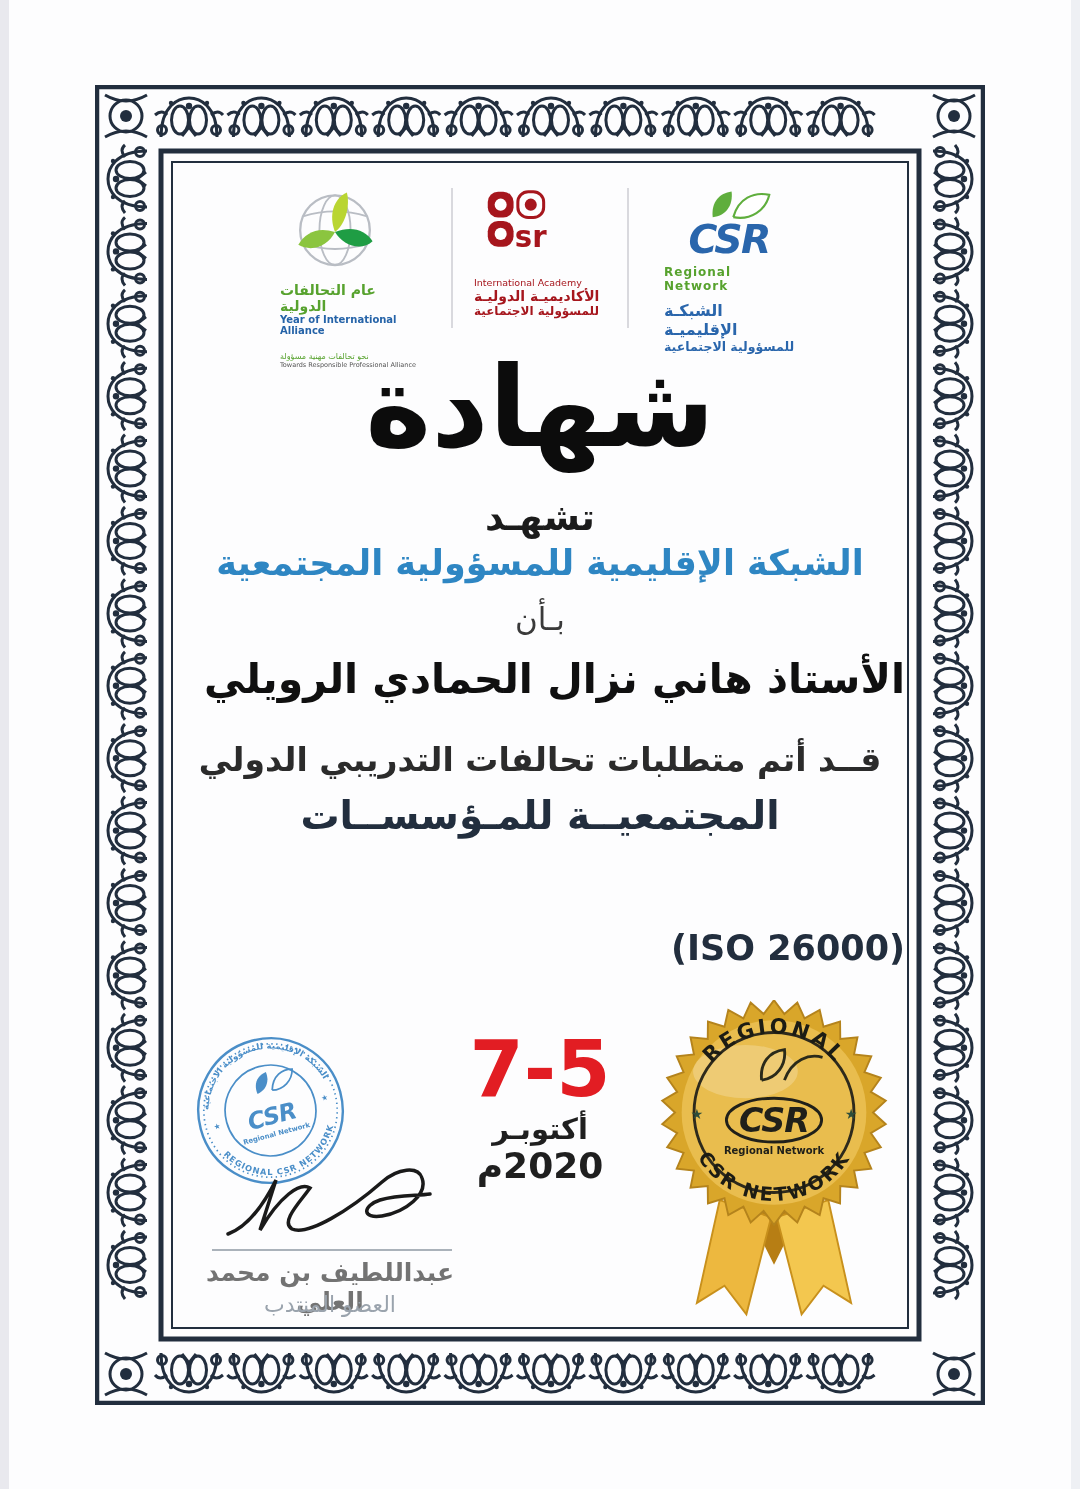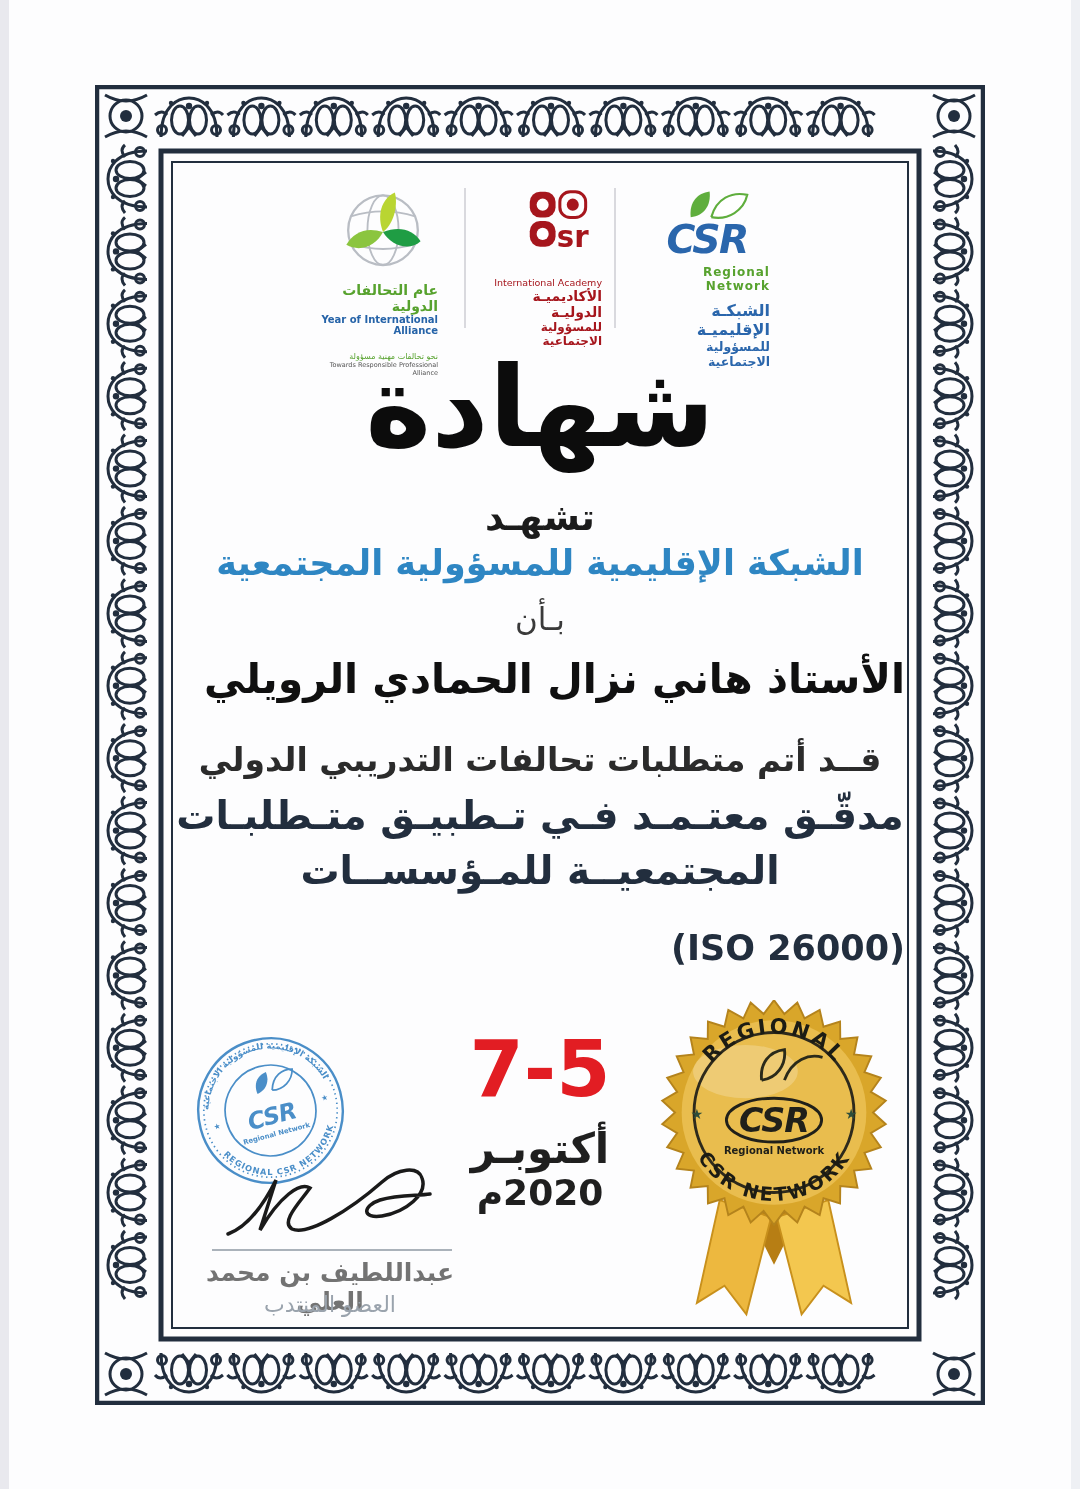--- a/index.html
+++ b/index.html
@@ -14,21 +14,21 @@
   .edge-l{left:0;top:0;width:9px;height:1489px;background:#e9e9ee}
   .edge-r{left:1071px;top:0;width:9px;height:1489px;background:#eef0f4}
 
   
   .frame-svg{left:95px;top:85px}
   .orn-stroke{stroke:var(--navy);fill:none;stroke-width:3}
   .orn-fill{fill:var(--navy);stroke:none}
 
   
   .logo-row{left:0;top:188px;width:1080px;display:flex;justify-content:center;align-items:flex-start;gap:0}
-  .logo-cell{width:152px;text-align:right;padding:0 12px}
+  .logo-cell{width:178px;text-align:left;padding:0 21px}
   .logo-cell.mid{border-left:2px solid #d9d9de;border-right:2px solid #d9d9de;margin:0 14px;height:140px}
   .al-t1{color:var(--logo-green);font-weight:bold;font-size:14px;margin-top:2px}
   .al-t2{color:#2563a8;font-weight:bold;font-size:10px}
   .al-t3{color:var(--logo-green);font-size:8px;margin-top:16px}
   .al-t4{color:#555;font-size:6.5px}
   .ac-t1{color:var(--logo-red);font-size:9.5px;margin-top:7px}
   .ac-t2{color:var(--logo-red);font-weight:bold;font-size:14px}
   .ac-t3{color:var(--logo-red);font-weight:bold;font-size:12px}
   .cs-t1{color:var(--logo-green);font-weight:bold;font-size:12px;letter-spacing:1px;margin-top:1px}
   .cs-t2{color:var(--logo-blue);font-weight:bold;font-size:16px;margin-top:8px}
@@ -40,21 +40,21 @@
   .t-org{left:175px;top:543px;width:730px;text-align:center;font-size:35px;font-weight:bold;color:var(--blue-text);direction:rtl}
   .t-that{left:175px;top:601px;width:730px;text-align:center;font-size:31px;color:#3a3a3a;direction:rtl}
   .t-name{left:175px;top:655px;width:730px;text-align:right;font-size:41px;font-weight:bold;color:#101010;direction:rtl}
   .t-completed{left:175px;top:740px;width:730px;text-align:center;font-size:33px;font-weight:600;color:#2b2b2b;direction:rtl}
   .t-program{left:160px;top:788px;width:760px;text-align:center;font-size:39px;font-weight:800;color:var(--navy);direction:rtl;line-height:1.42}
   .t-iso{left:175px;top:928px;width:730px;text-align:right;font-size:35px;font-weight:800;color:var(--navy);direction:ltr}
 
   
   .date-col{left:415px;top:1030px;width:250px;text-align:center}
   .d-days{font-size:78px;font-weight:800;color:var(--red);line-height:1;direction:ltr}
-  .d-month{font-size:42px;font-weight:800;color:#1f1f1f;direction:rtl;margin-top:16px}
+  .d-month{font-size:29px;font-weight:800;color:#1f1f1f;direction:rtl;margin-top:4px}
   .d-year{font-size:36px;font-weight:800;color:#1f1f1f;direction:rtl;line-height:1.1}
 
   .sig-line{left:212px;top:1249px;width:240px;height:2px;background:#aab2ba}
   .sig-name{left:180px;top:1258px;width:300px;text-align:center;font-size:25px;font-weight:bold;color:#737373;direction:rtl}
   .sig-role{left:180px;top:1292px;width:300px;text-align:center;font-size:22px;color:#9aa3ad;direction:rtl}
 
   text{font-family:"DejaVu Sans", sans-serif}
 </style>
 </head>
 <body>
@@ -193,21 +193,20 @@
     </div>
   </div>
 
   <div class="abs cal-title">شهادة</div>
   <div class="abs t-certifies">تشهـد</div>
   <div class="abs t-org">الشبكة الإقليمية للمسؤولية المجتمعية</div>
   <div class="abs t-that">بـأن</div>
   <div class="abs t-name">الأستاذ هاني نزال الحمادي الرويلي</div>
   <div class="abs t-completed">قــد أتم متطلبات تحالفات التدريبي الدولي</div>
   <div class="abs t-program">
-    <div>مدقّـق معتـمـد فـي تـطبيـق متـطلبـات</div>
     <div>المجتمعيــة للمـؤسســات</div>
   </div>
   <div class="abs t-iso">(ISO 26000)</div>
 
   <div class="abs date-col">
     <div class="d-days">7-5</div>
     <div class="d-month">أكتوبـر</div>
     <div class="d-year">2020م</div>
   </div>
 

